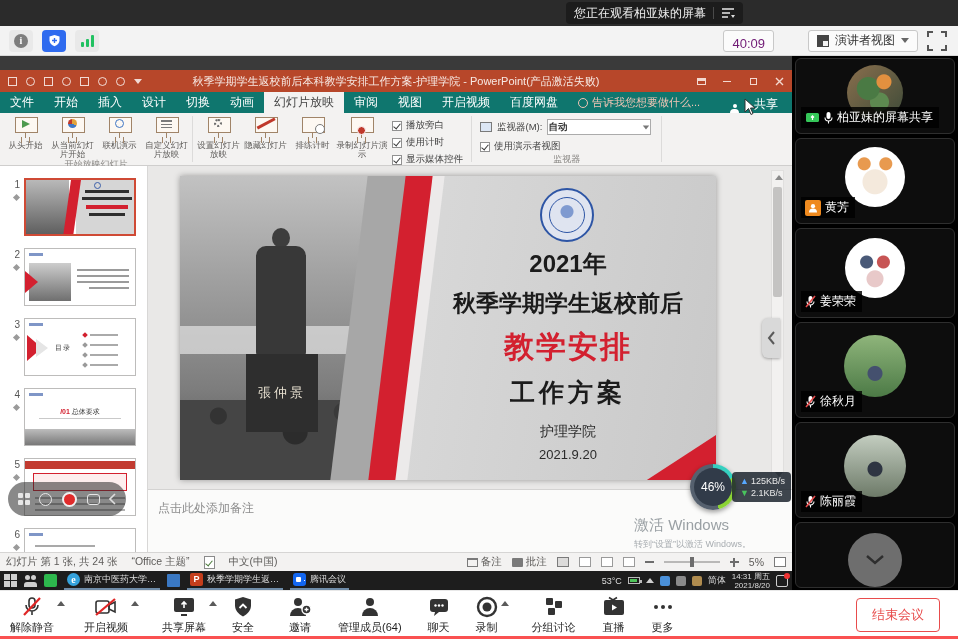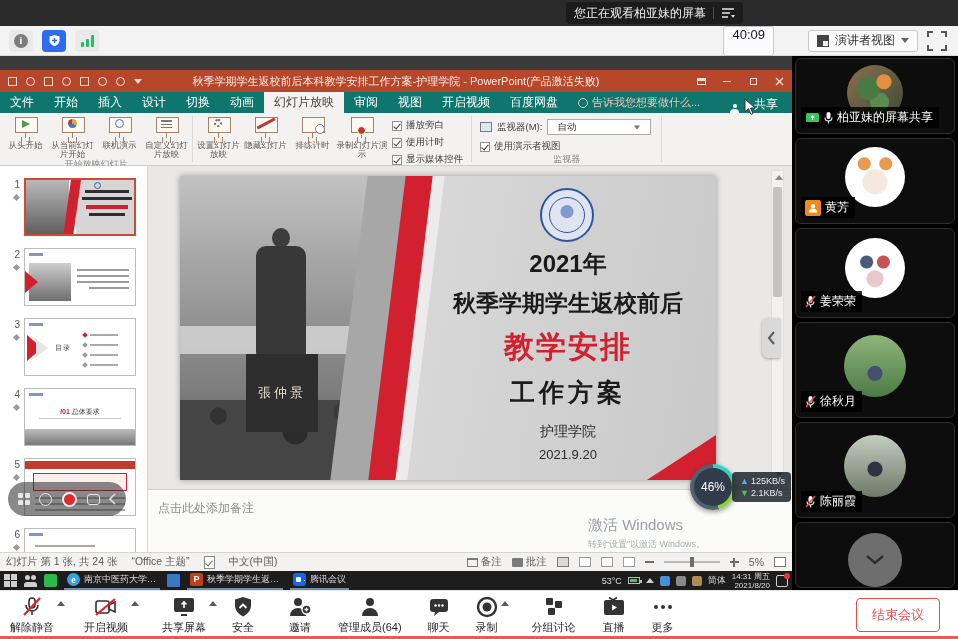--- a/index.html
+++ b/index.html
@@ -15,22 +15,22 @@
 
   
   .control-strip{position:absolute;left:0;top:26px;width:958px;height:30px;background:#f3f3f3;border-bottom:1px solid #d9d9d9;
     display:flex;align-items:center;}
   .cbtn{width:24px;height:22px;border-radius:4px;background:#e9e9e9;display:flex;align-items:center;justify-content:center;margin-left:9px;}
   .info-glyph{width:14px;height:14px;border-radius:50%;background:#7d7d7d;color:#fff;font-size:10px;font-weight:bold;
     display:flex;align-items:center;justify-content:center;font-family:"Liberation Serif",serif;}
   .shield-btn{background:#2f6bef;}
   .bars{display:flex;align-items:flex-end;gap:2px;height:12px;}
   .bars i{display:block;width:3px;background:#21c161;border-radius:1px;}
-  .timer-box{margin-left:auto;height:30px;border:1px solid #c8c8c8;background:#fbfbfb;border-radius:3px;
-    padding:0 8px;font-size:13px;color:#0f172a;display:flex;align-items:flex-start;}
+  .timer-box{margin-left:auto;height:22px;border:1px solid #c8c8c8;background:#fbfbfb;border-radius:3px;
+    padding:0 8px;font-size:13px;color:#701a75;display:flex;align-items:flex-end;}
   .view-box{margin-left:34px;height:22px;border:1px solid #c8c8c8;background:#fbfbfb;border-radius:3px;
     padding:0 8px;font-size:12px;color:#333;display:flex;align-items:center;gap:6px;}
   .layout-glyph{width:12px;height:12px;background:#444;position:relative;}
   .layout-glyph::after{content:"";position:absolute;right:1px;bottom:1px;width:5px;height:5px;background:#f3f3f3;}
   .caret-down{width:0;height:0;border-left:4px solid transparent;border-right:4px solid transparent;border-top:5px solid #666;}
   .fs-btn{width:22px;height:22px;margin:0 10px 0 8px;position:relative;}
   .fs-btn i{position:absolute;width:6px;height:6px;border:2px solid #555;}
   .fs-btn i:nth-child(1){left:1px;top:1px;border-right:none;border-bottom:none;}
   .fs-btn i:nth-child(2){right:1px;top:1px;border-left:none;border-bottom:none;}
   .fs-btn i:nth-child(3){left:1px;bottom:1px;border-right:none;border-top:none;}
@@ -84,21 +84,21 @@
   .acc-slash{left:4px;top:6px;width:20px;height:2.5px;background:#c0392b;transform:rotate(-28deg);}
   .acc-clock{left:16px;top:8px;width:10px;height:10px;border-radius:50%;border:1.5px solid #7a7a7a;background:#fff;}
   .acc-dot{left:9px;top:10px;width:9px;height:9px;border-radius:50%;background:#c0392b;border:1.5px solid #fff;}
   .rchecks{display:flex;flex-direction:column;gap:4px;padding:4px 6px 0 4px;}
   .chk{display:flex;align-items:center;gap:4px;font-size:9.5px;color:#444;}
   .cb{width:10px;height:10px;border:1px solid #919191;background:#fff;position:relative;flex:none;}
   .cb::after{content:"";position:absolute;left:2px;top:0;width:3px;height:6px;border-right:1.6px solid #3b3b3b;border-bottom:1.6px solid #3b3b3b;transform:rotate(40deg);}
   .mon-rows{display:flex;flex-direction:column;gap:5px;padding:4px 8px 0 6px;}
   .mon-row{display:flex;align-items:center;gap:5px;font-size:9.5px;color:#444;}
   .mon-ico{width:12px;height:10px;border:1px solid #7a7a7a;background:#dce6f4;}
-  .dd{width:104px;height:16px;border:1px solid #ababab;background:#fff;display:flex;align-items:center;font-size:9.5px;color:#333;padding:0 9px;justify-content:space-between;}
+  .dd{width:104px;height:16px;border:1px solid #ababab;background:#fff;display:flex;align-items:center;font-size:9.5px;color:#333;padding:0 0;justify-content:space-between;font-weight:bold;}
   .dd .caret-down{border-top-color:#777;transform:scale(.8);}
 
   
   .ppt-work{position:relative;height:386px;background:#e9e8e7;}
   .thumbs{position:absolute;left:0;top:0;width:148px;height:386px;background:#fff;border-right:1px solid #d8d7d6;overflow:hidden;}
   .trow{display:flex;gap:4px;margin:12px 6px 0 6px;height:58px;}
   .tnum{width:14px;font-size:10px;color:#555;text-align:right;padding-top:1px;}
   .tstar{width:5px;height:5px;background:#9a9a9a;transform:rotate(45deg);margin:5px 0 0 8px;}
   .tbox{position:relative;width:112px;height:58px;background:#fff;border:1px solid #bdbcbb;overflow:hidden;flex:none;}
   .tbox.active{border:2px solid #cf4a35;}
@@ -225,21 +225,21 @@
   .perf-stats{margin-left:-4px;background:rgba(28,36,46,.85);border-radius:4px;padding:3px 6px 3px 8px;color:#e8e8e8;font-size:9px;line-height:12px;}
   .net-up{color:#57a8ff;margin-right:2px;}
   .net-dn{color:#49c45d;margin-right:2px;}
   .float-pill{position:absolute;left:8px;top:426px;width:118px;height:34px;border-radius:17px;background:rgba(40,40,40,.55);
     display:flex;align-items:center;justify-content:space-evenly;}
   .fp-grid{display:grid;grid-template-columns:5px 5px;grid-template-rows:5px 5px;gap:2px;}
   .fp-grid i{background:#e6e6e6;border-radius:1px;}
   .fp-circle{width:13px;height:13px;border:1.5px solid #e6e6e6;border-radius:50%;}
   .fp-rec{width:15px;height:15px;border-radius:50%;background:#e02b2b;border:2px solid #f0f0f0;}
   .fp-chat{width:13px;height:11px;border:1.5px solid #e6e6e6;border-radius:3px;}
-  .watermark{position:absolute;left:588px;top:460px;color:#9aa0a4;}
+  .watermark{position:absolute;left:634px;top:460px;color:#9aa0a4;}
   .wm1{font-size:15px;}
   .wm2{font-size:9px;margin-top:3px;color:#a8adb1;}
   .cursor{position:absolute;left:744px;top:42px;}
 
   
   .video-sidebar{position:absolute;left:792px;top:0;width:166px;height:534px;background:#000;}
   .tile{position:absolute;left:3px;width:160px;background:#0d0d0d;border:1px solid #2e2e2e;border-radius:6px;overflow:hidden;}
   .av{position:absolute;left:50%;transform:translateX(-50%);border-radius:50%;}
   .name-chip{position:absolute;left:5px;bottom:5px;background:rgba(0,0,0,.82);color:#fff;font-size:12px;
     display:flex;align-items:center;gap:4px;padding:2px 6px 2px 4px;white-space:nowrap;}

